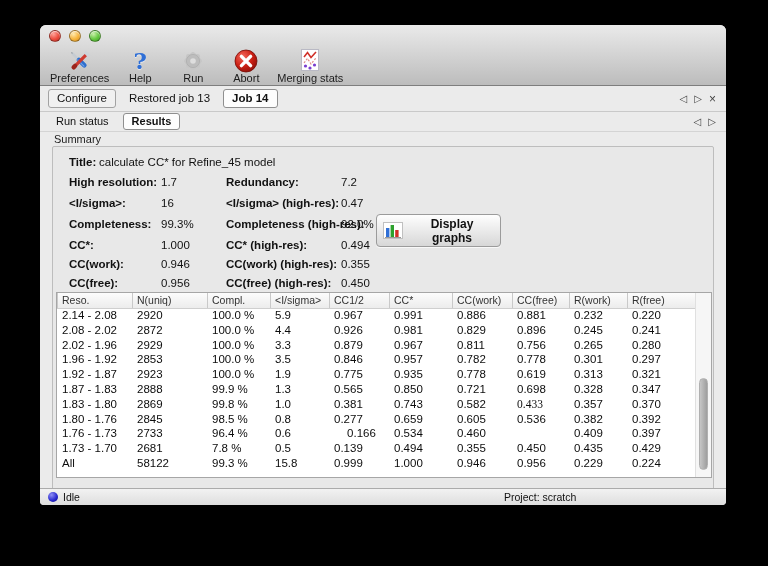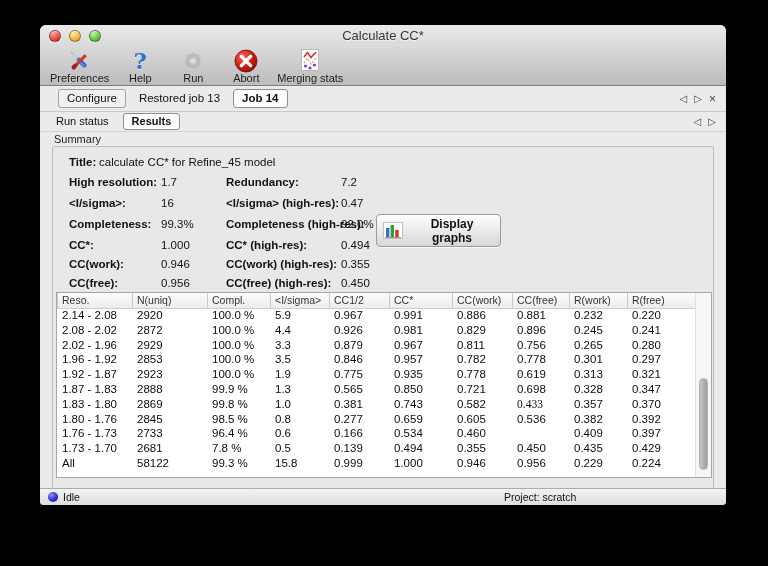--- a/index.html
+++ b/index.html
@@ -21,21 +21,21 @@
           text-shadow:0 1px 0 rgba(255,255,255,.55);}
   .toolbar{height:37px;display:flex;align-items:flex-start;padding:1px 0 0 10px;gap:9px;}
   .tb-item{display:flex;flex-direction:column;align-items:center;justify-content:flex-start;
            min-width:44px;cursor:default;}
   .tb-icon{height:25px;display:flex;align-items:center;justify-content:center;}
   .tb-label{font-size:11px;color:#1c1c1c;line-height:11px;margin-top:0;}
   .help-q{font-family:"DejaVu Serif",serif;font-weight:bold;font-size:23px;line-height:23px;
           color:#2f6fd6;text-shadow:0 1px 1px rgba(255,255,255,.6);}
   
   .tabbar{position:relative;height:25px;background:#ebebeb;border-bottom:1px solid #c9c9c9;
-          display:flex;align-items:center;padding-left:18px;gap:5px;}
+          display:flex;align-items:center;padding-left:8px;gap:5px;}
   .tab{font-size:11.5px;color:#111;padding:2px 8px;border-radius:3px;line-height:13px;cursor:default;}
   .tab.boxed{border:1px solid #a2a2a2;background:#f0f0f0;}
   .tab.selected{background:#fdfdfd;border:1px solid #8f8f8f;font-weight:bold;}
   .tab-nav{position:absolute;right:10px;top:0;height:100%;display:flex;align-items:center;gap:7px;
            font-size:10px;color:#444;}
   .tab-nav span{cursor:default;line-height:10px;}
   .subtabbar{position:relative;height:19px;background:#ebebeb;border-bottom:1px solid #d4d4d4;
              display:flex;align-items:center;padding-left:8px;gap:6px;}
   .subtab{font-size:11px;color:#111;padding:1px 8px;border-radius:3px;line-height:13px;cursor:default;}
   .subtab.selected{background:#fdfdfd;border:1px solid #8f8f8f;font-weight:bold;}
@@ -80,21 +80,20 @@
 <body>
 
 <div class="window">
   <div class="chrome">
     <div class="titlebar">
       <div class="traffic">
         <div class="tl red"></div>
         <div class="tl yellow"></div>
         <div class="tl green"></div>
       </div>
-      <div class="wtitle">Calculate CC*</div>
     </div>
     <div class="toolbar">
       <div class="tb-item">
         <span class="tb-icon">
           <svg width="26" height="26" viewBox="0 0 26 26">
             <g transform="rotate(-45 13 13)">
               <rect x="12.3" y="0.8" width="1.4" height="3" fill="#98a0a8"></rect>
               <rect x="11.7" y="2.4" width="2.6" height="7.2" fill="#c6ccd2"></rect>
               <rect x="10.7" y="9.2" width="4.6" height="12.2" rx="2.2" fill="#2e6fce"></rect>
               <rect x="11.6" y="10" width="1.2" height="10" rx="0.6" fill="#6fa0e8"></rect>
@@ -346,21 +345,21 @@
               <span class="td" style="width: 60px;">0.605</span>
               <span class="td" style="width: 57px;">0.536</span>
               <span class="td" style="width: 58px;">0.382</span>
               <span class="td" style="width: 69px;">0.392</span>
             </div>
             <div class="trow">
               <span class="td" style="width: 75px;">1.76 - 1.73</span>
               <span class="td" style="width: 75px;">2733</span>
               <span class="td" style="width: 63px;">96.4 %</span>
               <span class="td" style="width: 59px;">0.6</span>
-              <span class="td" style="width: 60px;">0.166</span>
+              <span class="td" style="width: 60px; text-align: center;">0.166</span>
               <span class="td" style="width: 63px;">0.534</span>
               <span class="td" style="width: 60px;">0.460</span>
               <span class="td" style="width: 57px; margin-top: 34px;">0.405</span>
               <span class="td" style="width: 58px;">0.409</span>
               <span class="td" style="width: 69px;">0.397</span>
             </div>
             <div class="trow">
               <span class="td" style="width: 75px;">1.73 - 1.70</span>
               <span class="td" style="width: 75px;">2681</span>
               <span class="td" style="width: 63px;">7.8 %</span>

